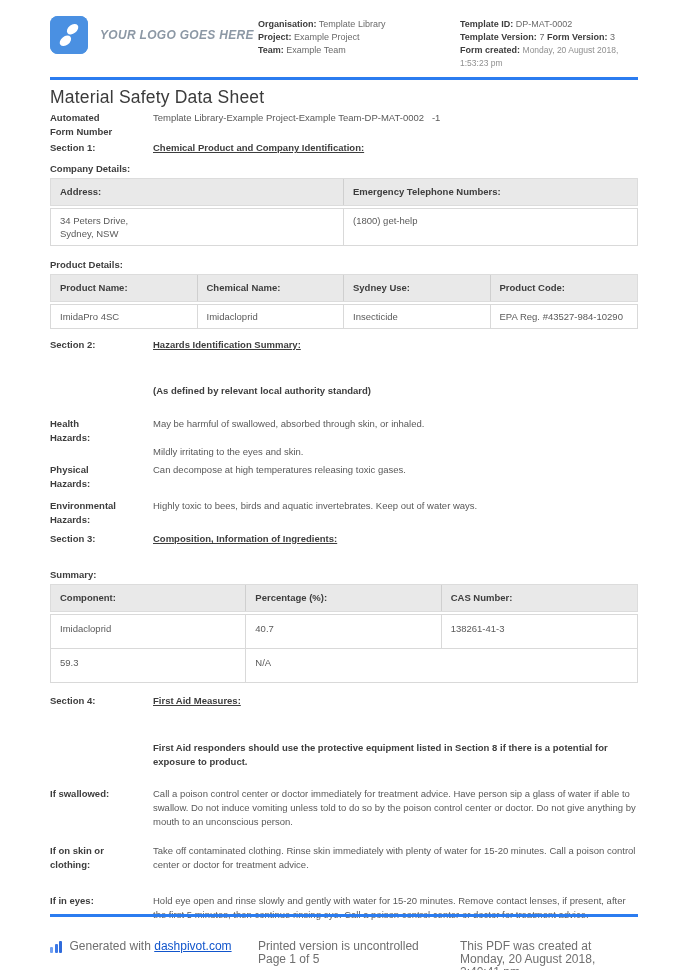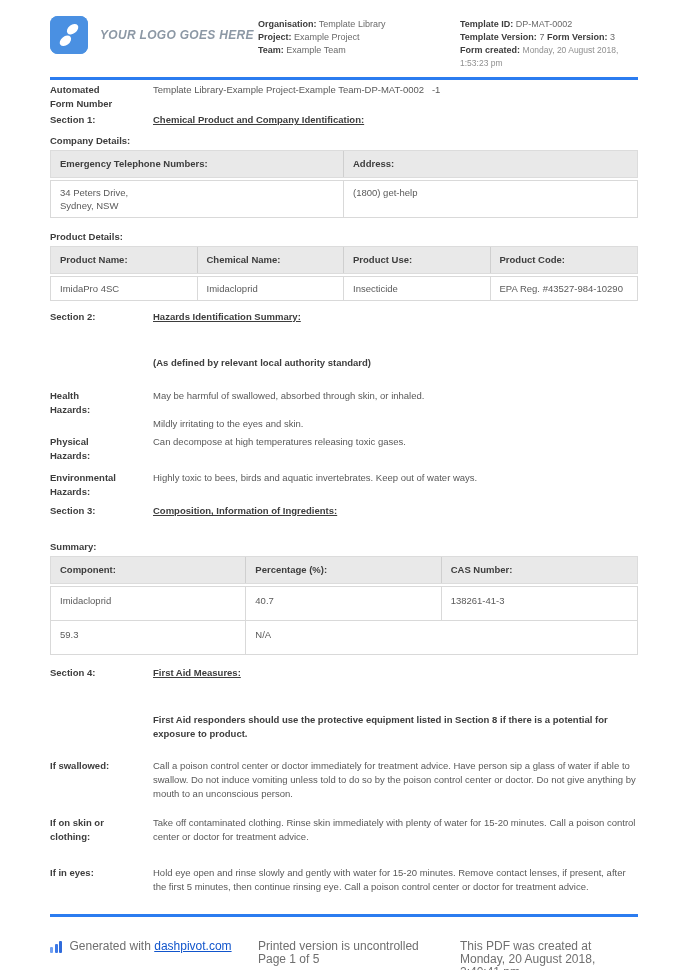--- a/index.html
+++ b/index.html
@@ -100,51 +100,52 @@
       <div class="hrow"><span class="hlbl">Team:</span> <span>Example Team</span></div>
     </div>
     <div class="hdr-right">
       <div class="hrow"><span class="hlbl">Template ID:</span> <span>DP-MAT-0002</span></div>
       <div class="hrow"><span class="hlbl">Template Version:</span> <span>7</span> <span class="hlbl">Form Version:</span> <span>3</span></div>
       <div class="hrow"><span class="hlbl">Form created:</span> <span class="muted">Monday, 20 August 2018, 1:53:23 pm</span></div>
     </div>
   </div>
   <div class="rule"></div>
 
+  <h1 class="h1">Material Safety Data Sheet</h1>
 
   <div class="row row-form">
     <div class="label">Automated
 Form Number</div>
     <div class="content prewrap">Template Library-Example Project-Example Team-DP-MAT-0002   -1</div>
   </div>
 
   <div class="row row-s1">
     <div class="label">Section 1:</div>
     <div class="content"><span class="sec-title">Chemical Product and Company Identification:</span></div>
   </div>
 
   <div class="subhead heading-company">Company Details:</div>
   <div class="tbl">
     <div class="thead cols2">
+      <div class="th">Address:</div>
       <div class="th">Emergency Telephone Numbers:</div>
-      <div class="th">Address:</div>
     </div>
     <div class="trow cols2">
       <div class="td preline">34 Peters Drive,
 Sydney, NSW</div>
       <div class="td">(1800) get-help</div>
     </div>
   </div>
 
   <div class="subhead heading-product">Product Details:</div>
   <div class="tbl">
     <div class="thead cols4">
       <div class="th">Product Name:</div>
       <div class="th">Chemical Name:</div>
-      <div class="th">Product Use:</div>
+      <div class="th">Sydney Use:</div>
       <div class="th">Product Code:</div>
     </div>
     <div class="trow cols4">
       <div class="td">ImidaPro 4SC</div>
       <div class="td">Imidacloprid</div>
       <div class="td">Insecticide</div>
       <div class="td">EPA Reg. #43527-984-10290</div>
     </div>
   </div>
 

